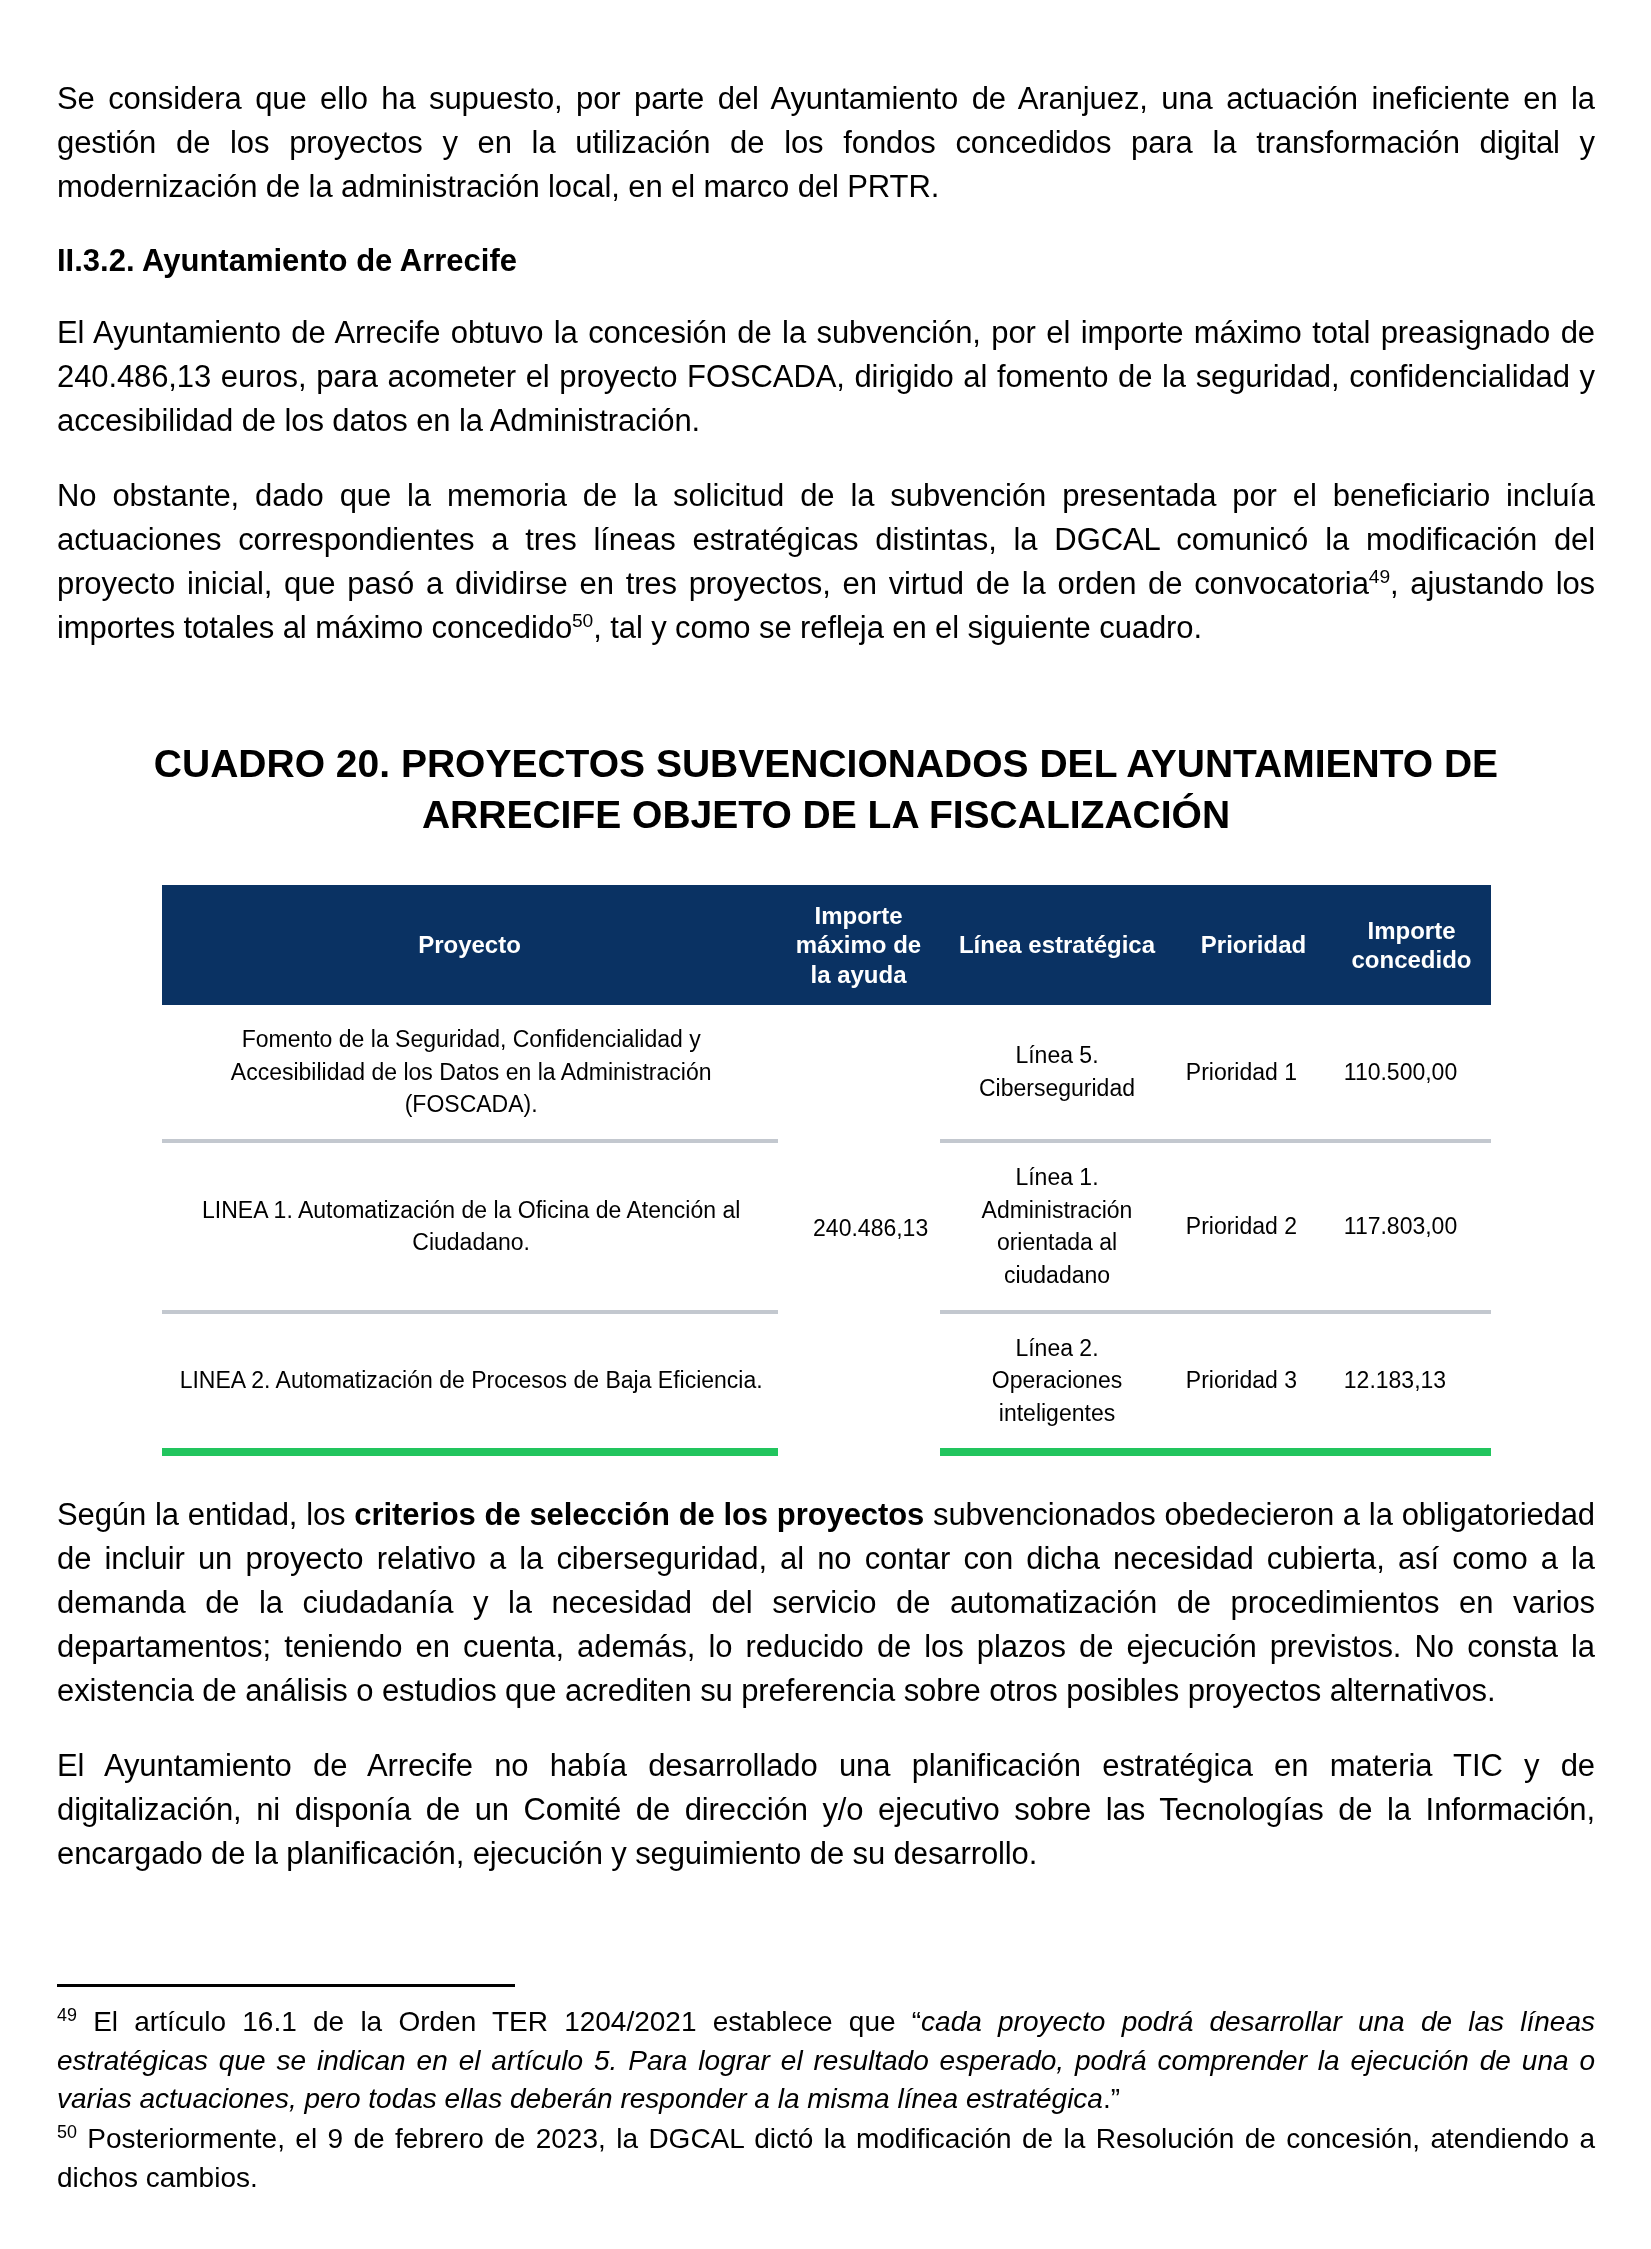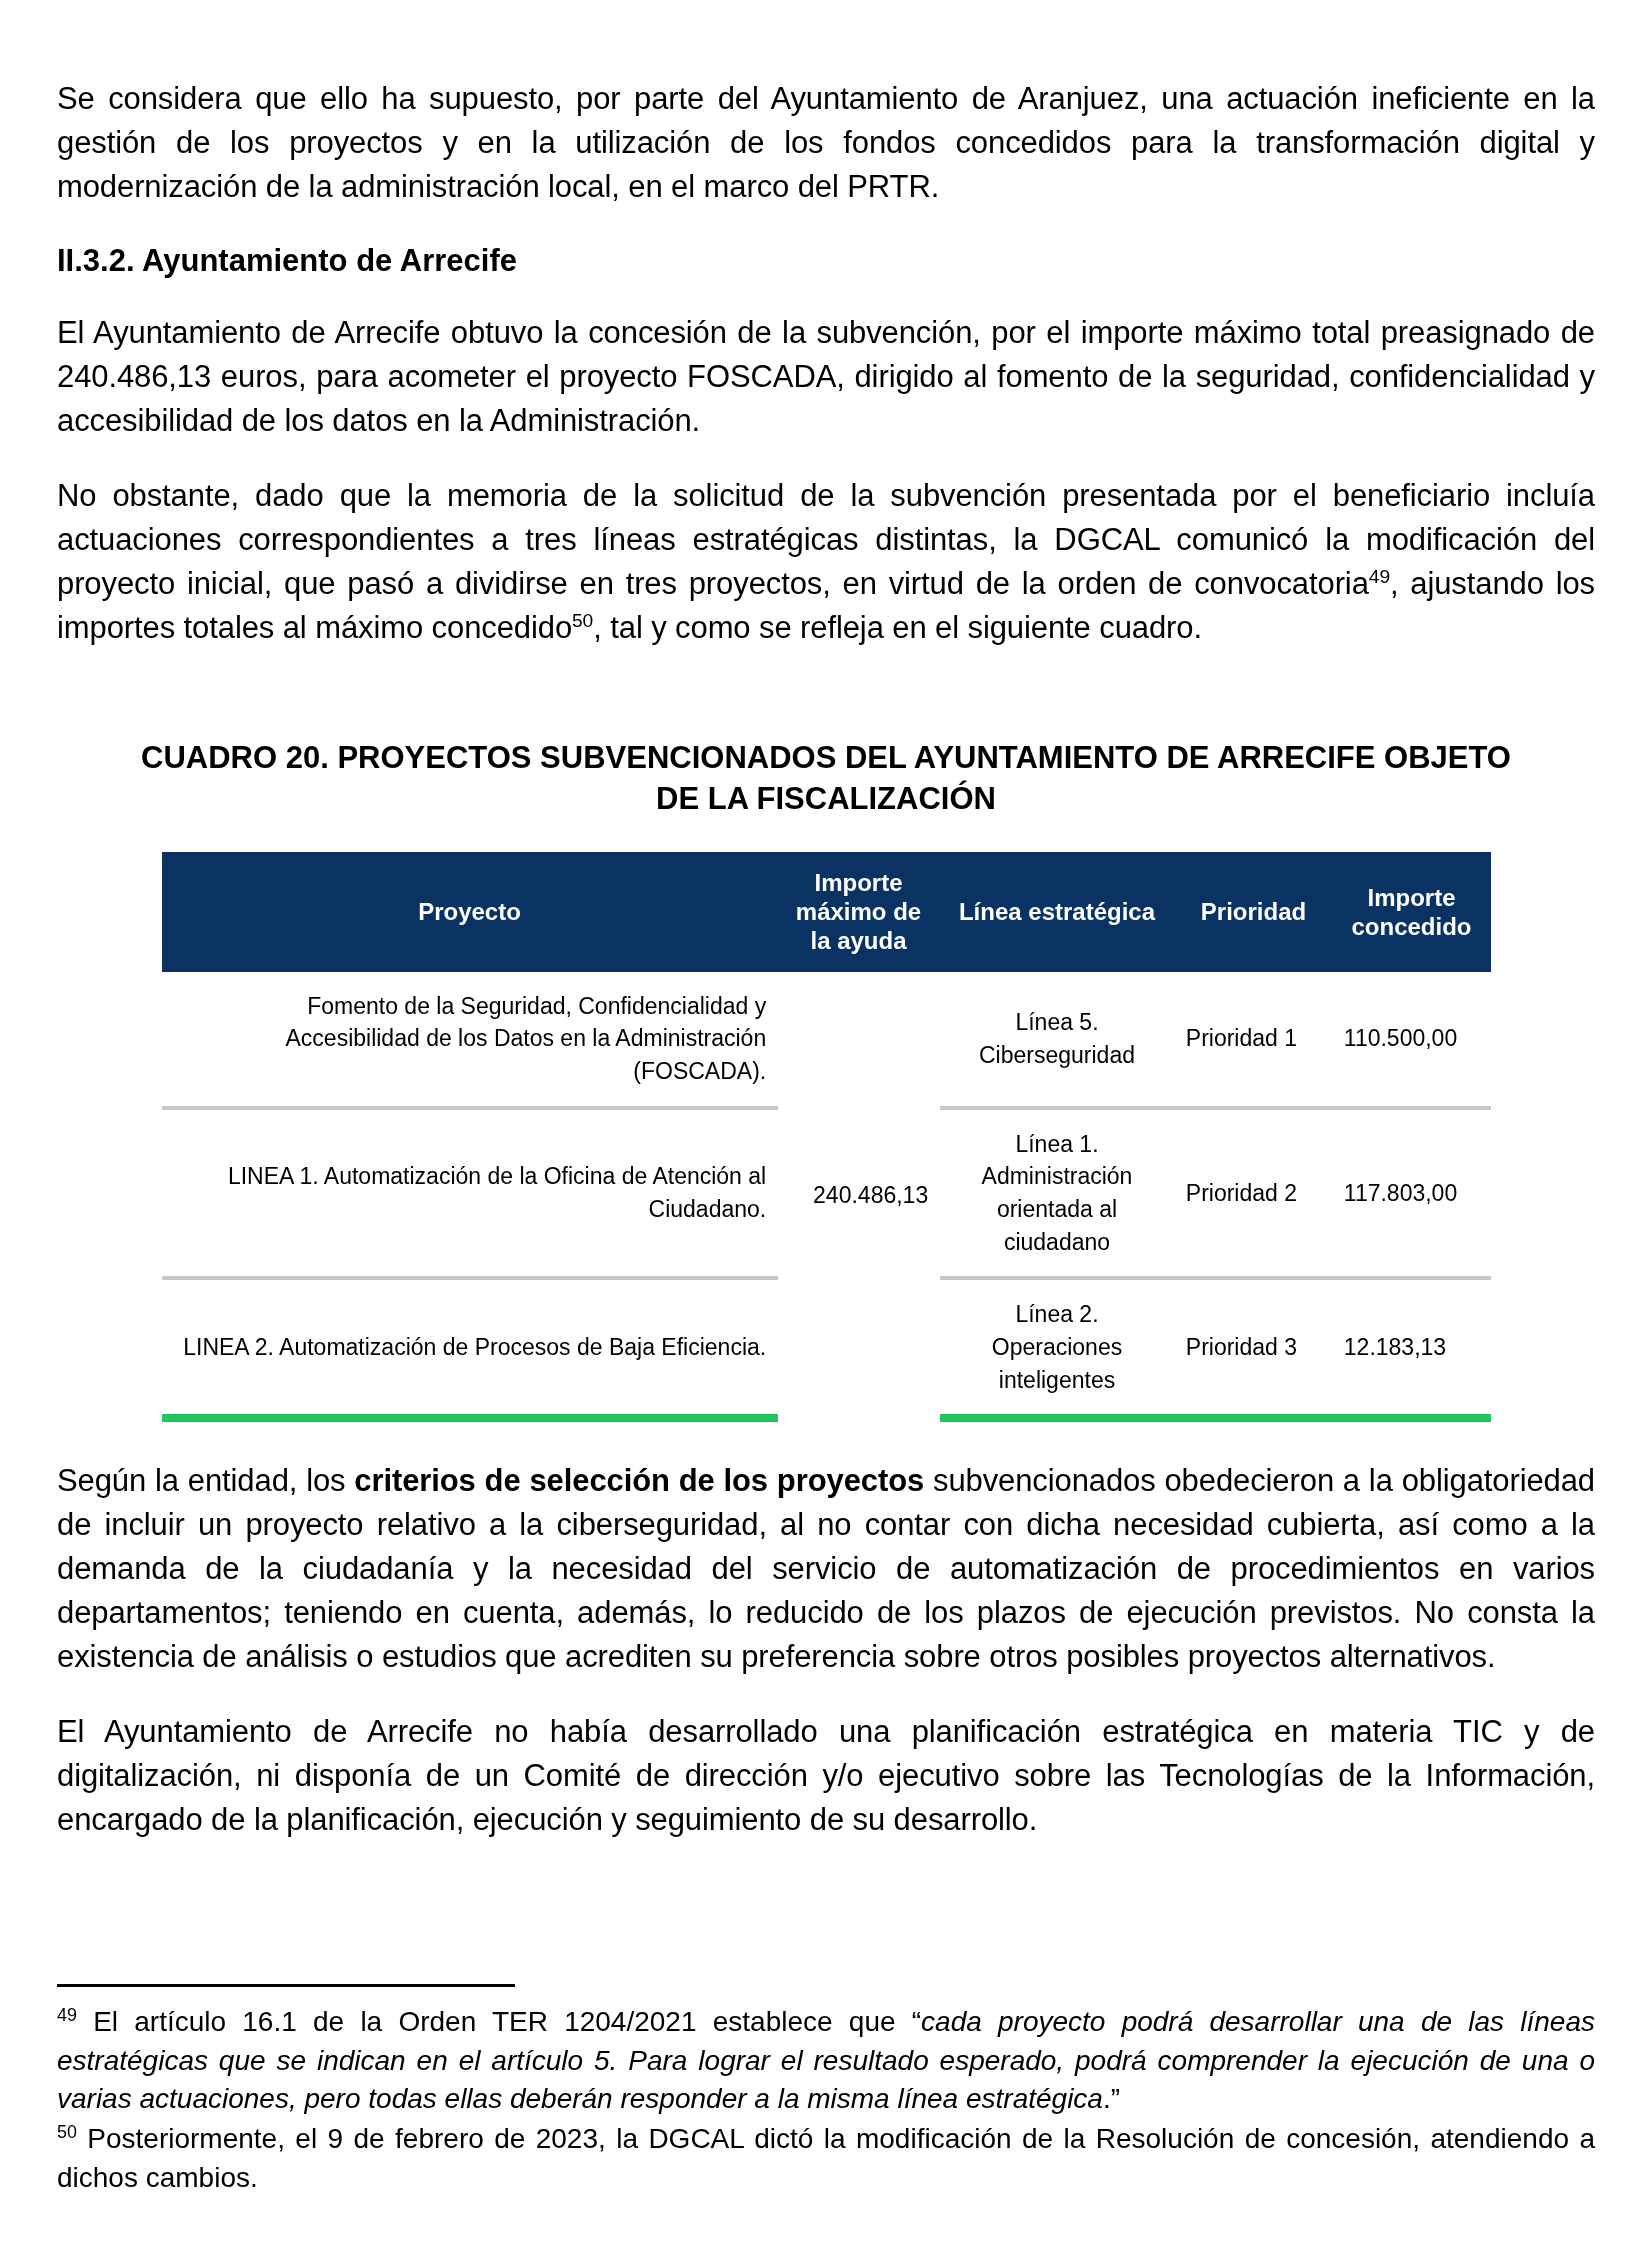--- a/index.html
+++ b/index.html
@@ -49,25 +49,25 @@
     line-height: 0;
   }
   strong { font-weight: bold; }
 
   
   .table-block {
     margin-top: 88px;
     margin-bottom: 37px;
   }
   .cuadro-title {
-    font-size: 31px;
+    font-size: 39px;
     font-weight: bold;
     text-align: center;
     line-height: 1.32;
-    margin: 0 auto 32px auto;
+    margin: 0 auto 44px auto;
     width: 1394px;
   }
   .importes-note {
     font-size: 24px;
     text-align: center;
     margin: 0 0 32px 0;
   }
   table.cuadro {
     border-collapse: collapse;
     width: 1329px;
@@ -96,21 +96,21 @@
   table.cuadro tbody td {
     font-size: 23px;
     vertical-align: middle;
     padding: 18px 11.3px;
     line-height: 1.42;
     border-bottom: 4px solid #c3c8cf;
     background: #ffffff;
     box-sizing: border-box;
   }
   table.cuadro tbody td.c-proyecto {
-    text-align: right;
+    text-align: center;
     padding-left: 14.6px;
   }
   table.cuadro tbody td.c-importe-max {
     text-align: right;
     border-bottom: none;
     vertical-align: middle;
   }
   table.cuadro tbody td.c-linea { text-align: center; }
   table.cuadro tbody td.c-prioridad { text-align: left; }
   table.cuadro tbody td.c-concedido { text-align: left; }

